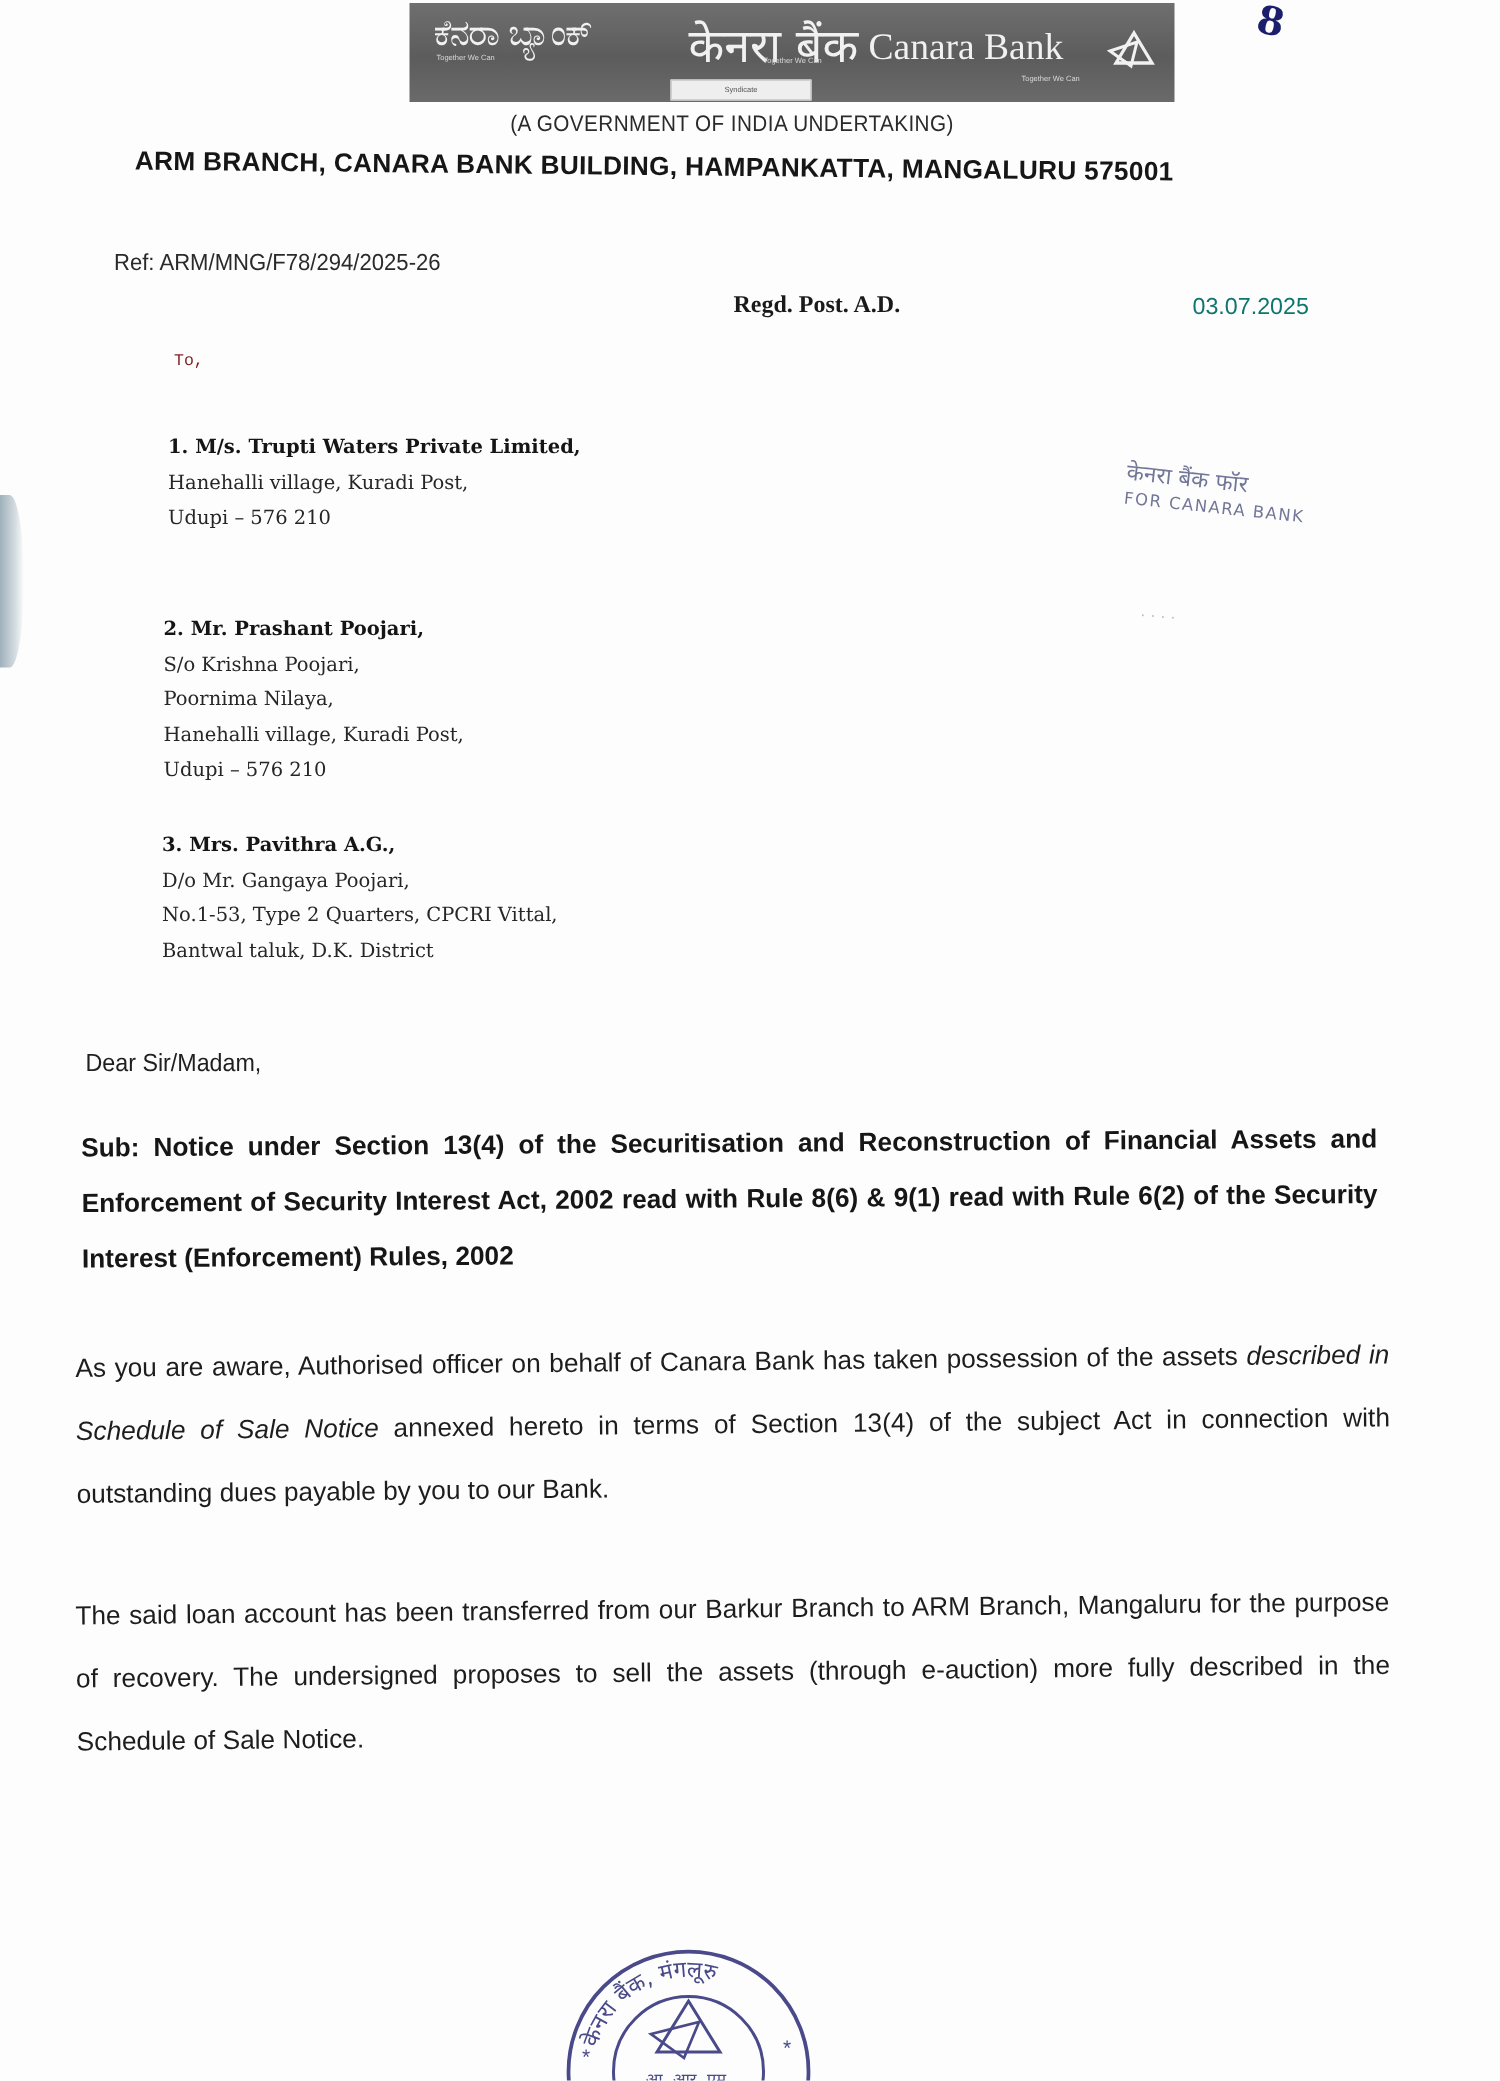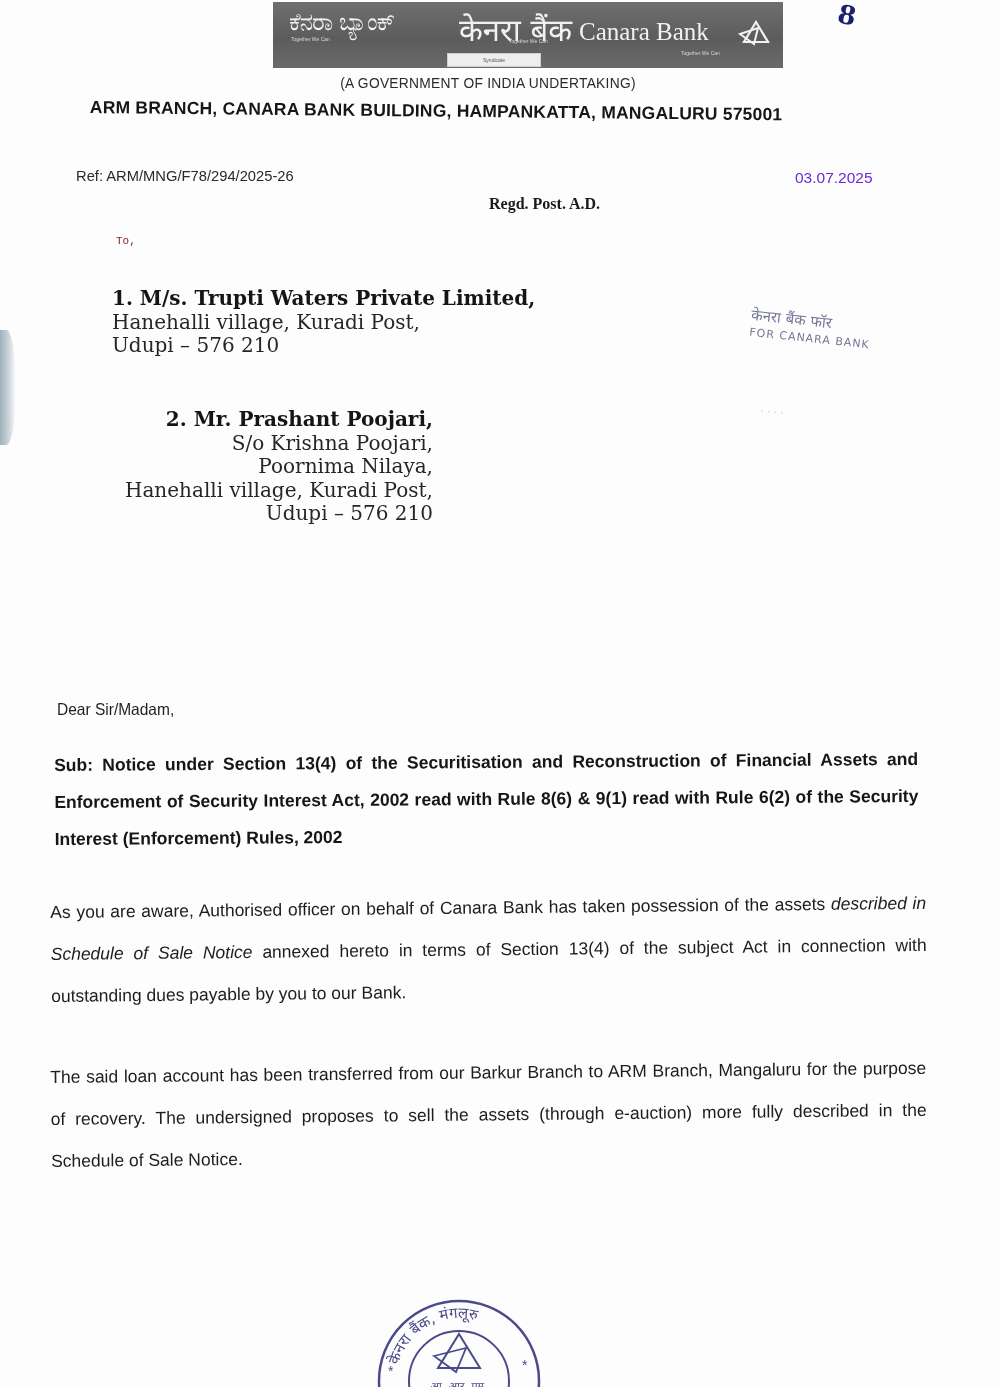--- a/index.html
+++ b/index.html
@@ -43,28 +43,28 @@
     position: absolute; left: 0; top: 74px; width: 976px; text-align: center;
     font-family: "Liberation Sans", sans-serif; font-size: 15px; letter-spacing: 0.3px; color: #2a2a2a;
     transform: scaleX(0.92); transform-origin: center;
   }
   .branch {
     position: absolute; left: 90px; top: 97px; width: 790px;
     font-family: "Liberation Sans", sans-serif; font-weight: bold; font-size: 17.5px; color: #161616;
     transform: rotate(0.6deg); transform-origin: left top; letter-spacing: 0.2px;
   }
   .ref { position: absolute; left: 76px; top: 167px; font-size: 15.5px; color: #2a2a2a; transform: scaleX(0.95); transform-origin: left; }
-  .date { position: absolute; left: 795px; top: 169px; font-size: 15.5px; color: #6d28d9; }
+  .date { position: absolute; left: 795px; top: 196px; font-size: 15.5px; color: #0f766e; }
   .regd { position: absolute; left: 461px; top: 195px; font-family: "Liberation Serif", serif; font-weight: bold; font-size: 16px; color: #1a1a1a; margin-left: 28px; }
   .to { position: absolute; left: 116px; top: 235px; font-size: 11px; color: #7f1d1d; font-family: Liberation Mono, monospace; }
 
-  .addr { position: absolute; font-family: "DejaVu Serif", serif; font-size: 20px; line-height: 23.5px; color: #262626; }
+  .addr { position: absolute; font-family: "DejaVu Serif", serif; font-size: 13px; line-height: 23.5px; color: #262626; }
   .addr .nm { font-weight: bold; color: #151515; }
   .addr1 { left: 112px; top: 287px; }
-  .addr2 { left: 125px; top: 408px; text-align: right; }
+  .addr2 { left: 109px; top: 408px; }
   .addr3 { left: 108px; top: 552px; }
 
   .stamp-hand {
     position: absolute; left: 750px; top: 312px; color: #5a5f86; font-size: 15px;
     font-family: "DejaVu Sans", sans-serif; transform: rotate(6deg); line-height: 18px; opacity: 0.85;
   }
   .stamp-hand .l2 { font-size: 11px; letter-spacing: 1px; }
   .stamp-faint {
     position: absolute; left: 760px; top: 405px; color: #b9bccb; font-size: 11px; transform: rotate(5deg);
   }
@@ -124,20 +124,26 @@
   </div>
 
   <div class="addr addr2">
     <div class="nm">2. Mr. Prashant Poojari,</div>
     <div>S/o Krishna Poojari,</div>
     <div>Poornima Nilaya,</div>
     <div>Hanehalli village, Kuradi Post,</div>
     <div>Udupi – 576 210</div>
   </div>
 
+  <div class="addr addr3">
+    <div class="nm">3. Mrs. Pavithra A.G.,</div>
+    <div>D/o Mr. Gangaya Poojari,</div>
+    <div>No.1-53, Type 2 Quarters, CPCRI Vittal,</div>
+    <div>Bantwal taluk, D.K. District</div>
+  </div>
 
   <div class="stamp-hand">
     <div>केनरा बैंक फॉर</div>
     <div class="l2">FOR CANARA BANK</div>
   </div>
   <div class="stamp-faint">· · ·  ·</div>
 
   <div class="dear">Dear Sir/Madam,</div>
   <div class="sub">Sub:  Notice under Section 13(4) of the Securitisation and Reconstruction of Financial Assets and Enforcement of Security Interest Act, 2002 read with Rule 8(6) &amp; 9(1) read with Rule 6(2) of the Security Interest (Enforcement) Rules, 2002</div>
 

